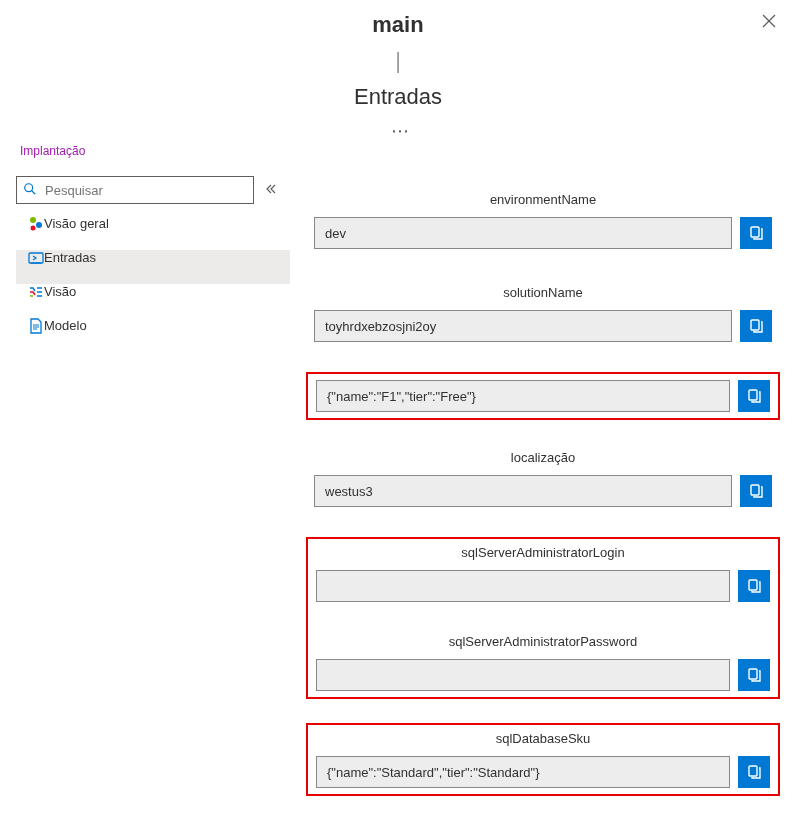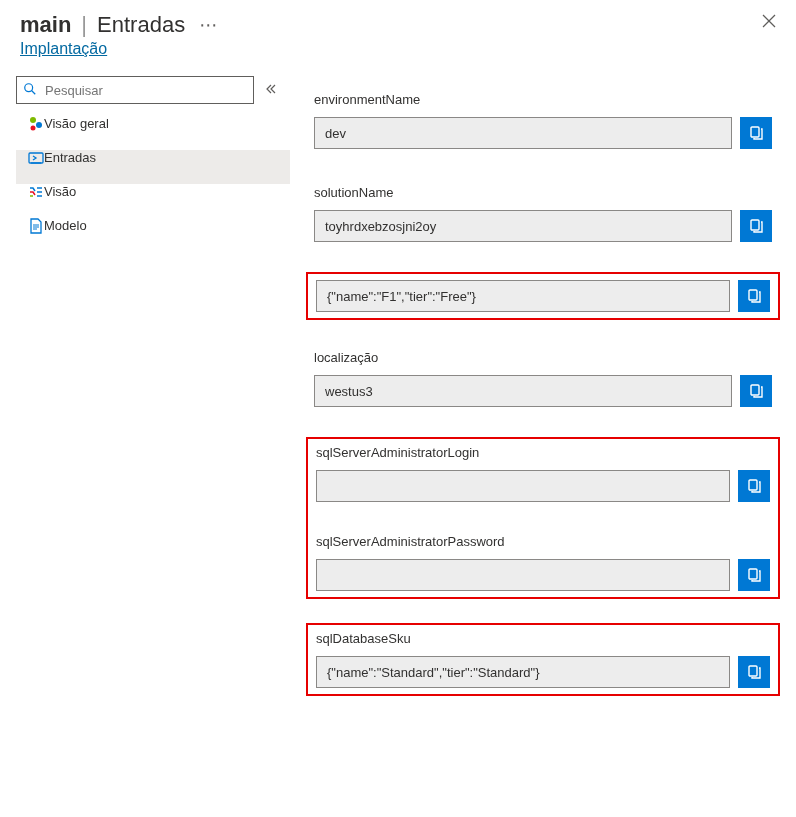--- a/index.html
+++ b/index.html
@@ -1,38 +1,38 @@
 <!DOCTYPE html>
 <html><head>
   <meta charset="utf-8">
   <style>
     * { box-sizing: border-box; margin: 0; padding: 0; }
     body { font-family: "Segoe UI", -apple-system, sans-serif; font-size: 13px; color: #323130; background: #fff; width: 796px; height: 817px; overflow: hidden; }
     .header { padding: 12px 20px 8px 20px; position: relative; }
-    .title-row { display: flex; align-items: center; gap: 10px; }
+    .title-row { display: flex; align-items: center; gap: 10px; flex-direction: column; }
     .title-main { font-size: 22px; font-weight: 600; }
     .title-sep { font-size: 22px; font-weight: 300; color: #999; }
     .title-sub { font-size: 22px; font-weight: 400; }
     .title-more { font-size: 18px; color: #605e5c; margin-left: 4px; cursor: pointer; }
     .close-btn { position: absolute; top: 14px; right: 20px; font-size: 16px; color: #605e5c; cursor: pointer; }
-    .breadcrumb { font-size: 16px; color: #0369a1; margin-top: 2px; text-decoration: underline; }
+    .breadcrumb { font-size: 12px; color: #a21caf; margin-top: 2px; }
     .content { display: flex; }
     .sidebar { width: 290px; padding: 10px 0 0 16px; }
     .search-row { display: flex; align-items: center; gap: 10px; margin-bottom: 12px; padding-right: 12px; }
     .search-wrap { flex: 1; position: relative; }
     .search-input { width: 100%; height: 28px; padding: 0 8px 0 28px; border: 1px solid #605e5c; font-size: 13px; color: #605e5c; }
     .search-icon { position: absolute; left: 7px; top: 6px; color: #0078d4; }
     .collapse-btn { color: #605e5c; cursor: pointer; font-size: 13px; }
     .nav-item { display: flex; align-items: flex-start; height: 34px; padding: 0 12px; cursor: pointer; }
     .nav-item.active { background: #edebe9; }
     .nav-icon { width: 16px; height: 16px; display: flex; align-items: center; justify-content: center; flex-shrink: 0; }
     .main { flex: 1; padding: 20px 16px 20px 16px; overflow-y: auto; }
     .input-group { margin-bottom: 24px; padding: 6px 8px; }
     .input-group.highlighted { border: 2px solid #e60000; }
-    .input-label { font-size: 13px; color: #323130; margin-bottom: 10px; }
+    .input-label { font-size: 13px; color: #323130; margin-bottom: 10px; text-align: center; }
     .input-row { display: flex; align-items: center; gap: 8px; }
     .value-input { flex: 1; height: 32px; padding: 7px 10px; border: 1px solid #8a8886; background: #ededed; font-size: 13px; color: #323130; font-family: inherit; }
     .copy-btn { width: 32px; height: 32px; background: #0078d4; border: none; display: flex; align-items: center; justify-content: center; cursor: pointer; }
     .copy-btn svg { fill: #fff; }
   </style>
 </head>
 <body>
 
 <div class="header">
   <div class="title-row">

